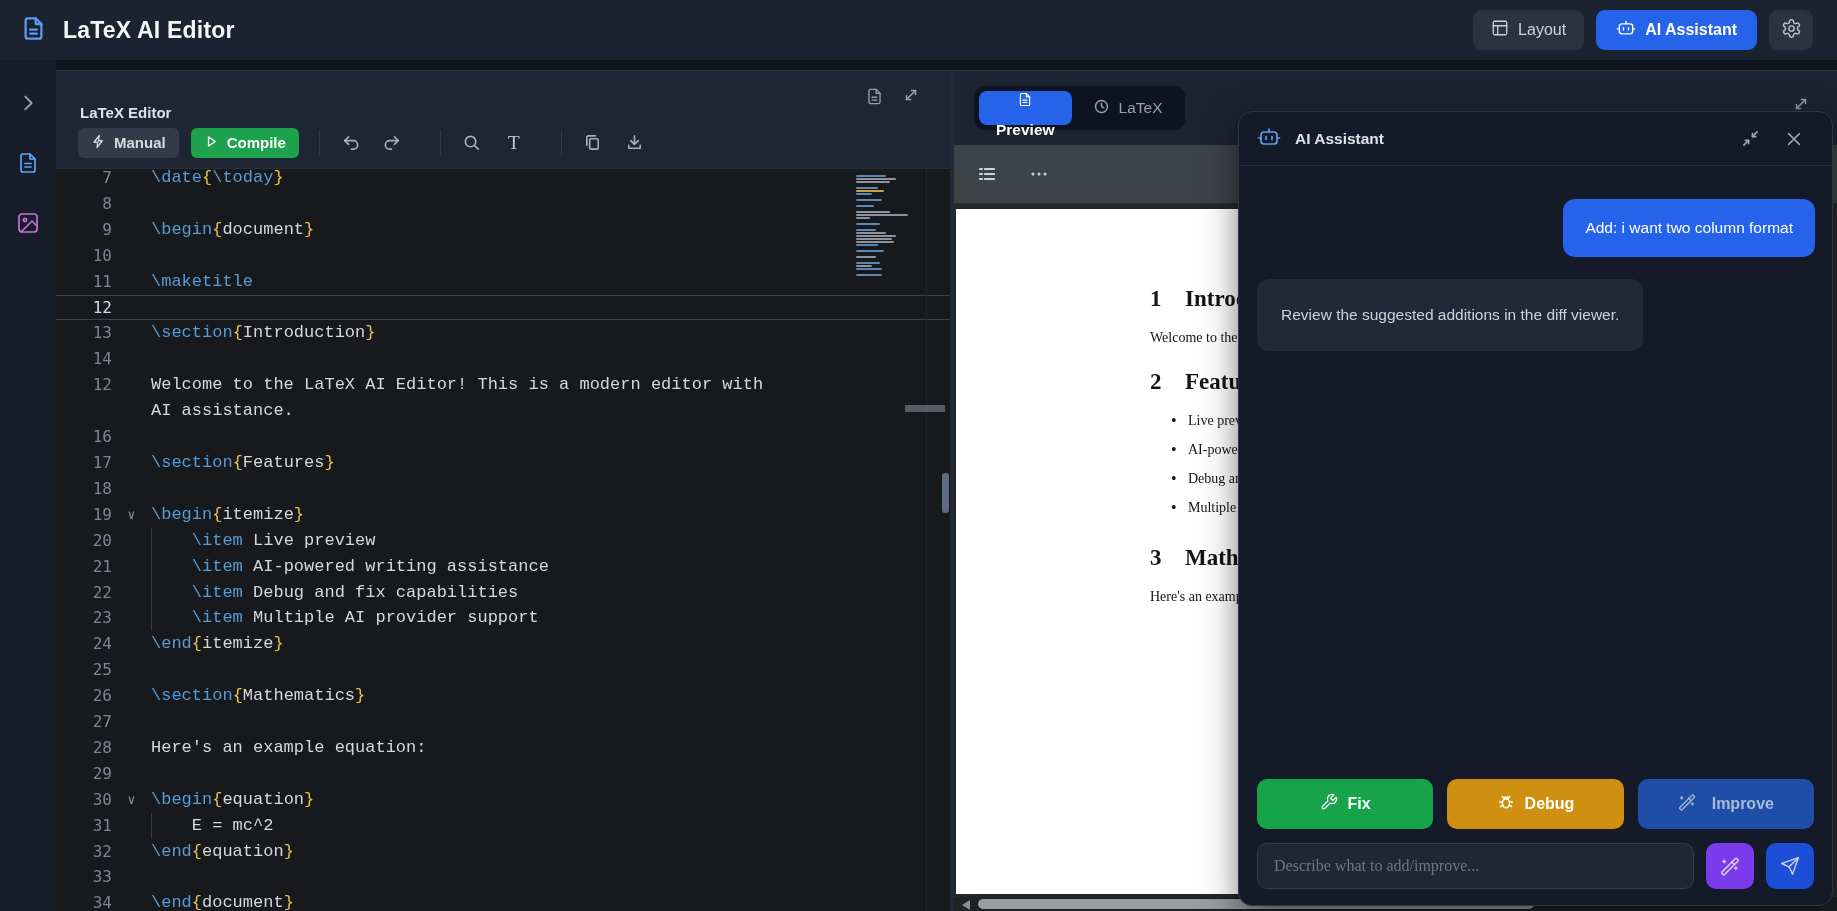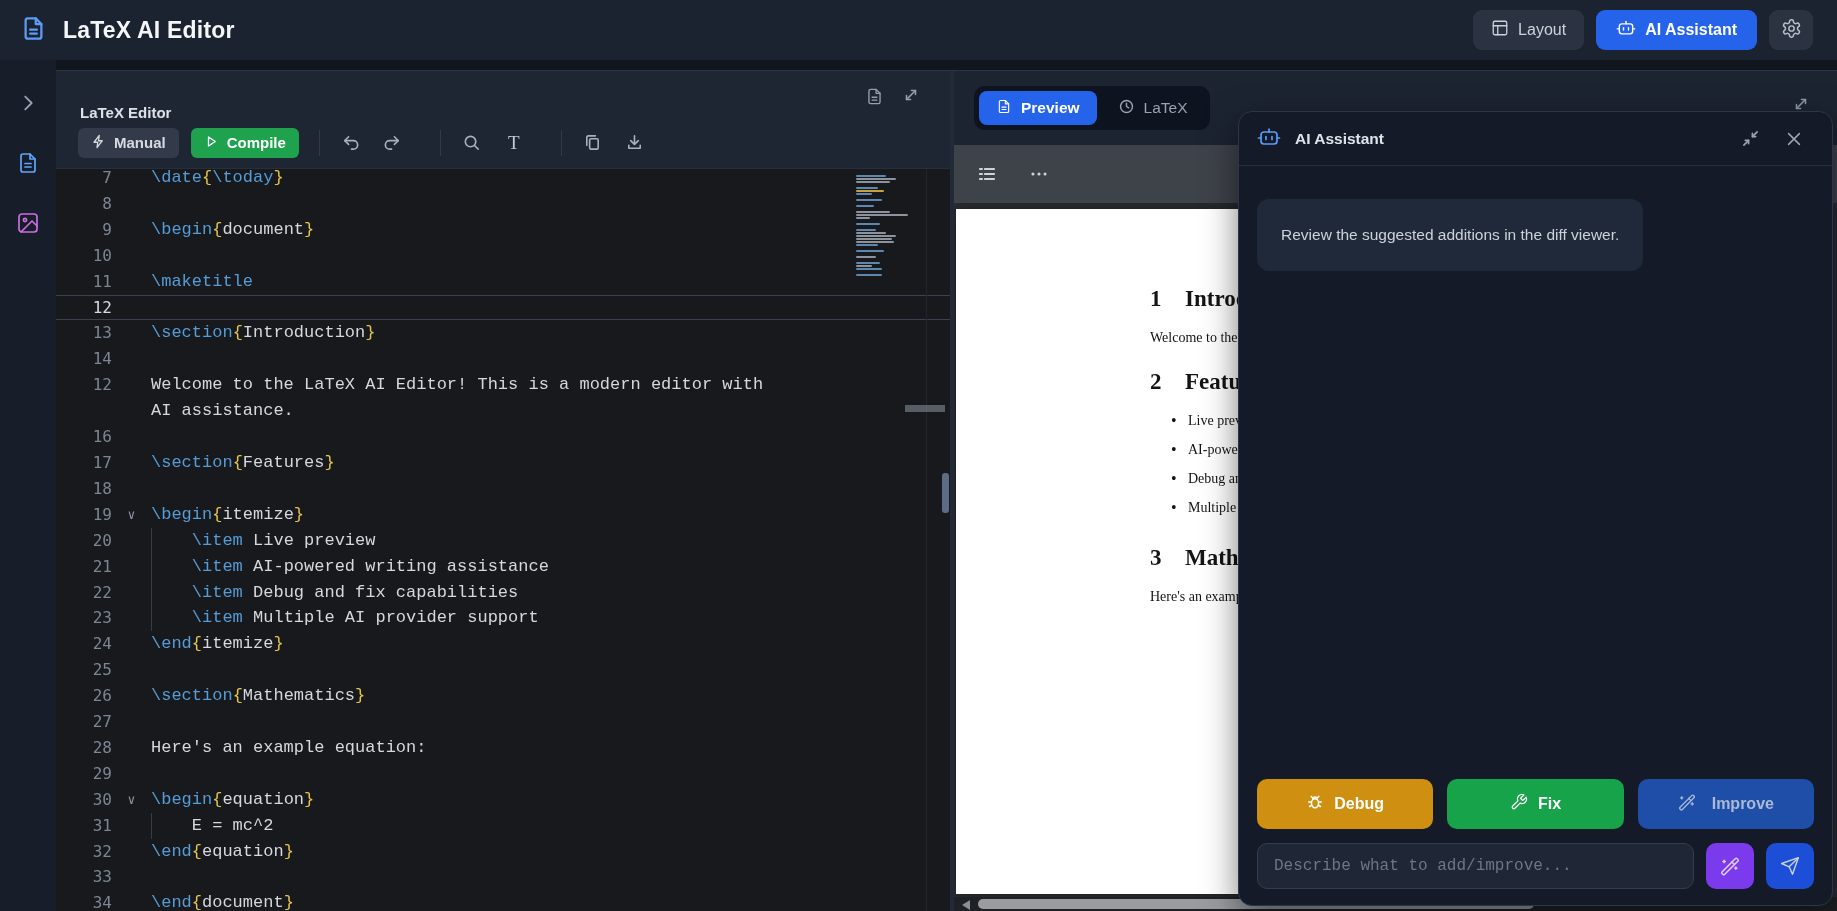--- a/index.html
+++ b/index.html
@@ -71,21 +71,21 @@
 
   .divider { width:4px; background:#222a37; cursor:col-resize; }
 
   
   .preview-panel { flex:1; display:flex; flex-direction:column; background:#1c2431; position:relative; }
   .pv-top { height:74px; position:relative; }
   .tabs { position:absolute; left:20px; top:15px; height:44px; background:#0d1420; border-radius:11px;
     padding:5px; display:flex; gap:4px; }
   .tab { display:flex; align-items:center; gap:9px; padding:0 17px; border:none; border-radius:8px;
     background:transparent; color:#98a2b0; font-size:15.5px; font-family:inherit; cursor:pointer; }
-  .tab.active { background:var(--accent,#2563eb); color:#fff; font-weight:600; }
+  .tab.active { background:var(--accent,#2563eb); color:#fff; font-weight:600;flex-direction:column; }
   .peek-expand { position:absolute; right:27px; top:24px; color:#8e99a8; }
   .pv-toolbar { height:58px; background:#3e4249; display:flex; align-items:center; padding-left:19px; gap:24px; }
   .pv-tool { border:none; background:transparent; color:#cfd3d8; width:28px; height:28px;
     display:flex; align-items:center; justify-content:center; cursor:pointer; }
   .pv-viewport { flex:1; position:relative; background:#2a2d31; overflow:hidden; }
   .page { position:absolute; left:2px; top:6px; width:870px; height:685px; background:#fff;
     color:#141414; font-family:"Liberation Serif", serif; box-shadow:0 0 14px rgba(0,0,0,.35); }
   .page-inner { padding:77px 40px 0 194px; width:820px; }
   .ph { display:flex; font-size:23px; font-weight:700; line-height:26px; margin-top:23px; }
   .ph:first-child { margin-top:0; }
@@ -114,21 +114,21 @@
   .msg.user { align-self:flex-end; background:var(--accent,#2563eb); color:#fff; padding:19px 22px; }
   .msg.assistant { align-self:flex-start; background:#20293a; color:#ccd2da; padding:26px 24px; }
   .ai-actions { flex:none; display:flex; gap:14px; padding:0 18px 14px; }
   .act-btn { flex:1; height:50px; border:none; border-radius:10px; display:flex; align-items:center;
     justify-content:center; gap:10px; font-family:inherit; font-size:16px; font-weight:600; cursor:pointer; }
   .act-debug { background:var(--debug_amber,#cf8f10); color:#fff; }
   .act-fix { background:var(--fix_green,#16a34a); color:#fff; }
   .act-improve { background:var(--improve_blue,#1e4ea8); color:#a9bad4;gap:16px; }
   .ai-inputrow { flex:none; display:flex; gap:12px; padding:0 18px 16px; }
   .ai-input { flex:1; height:46px; background:#1f2737; border:1px solid #323d50; border-radius:10px;
-    padding:0 16px; font-family:Liberation Mono, monospace; font-size:16px; color:#3b82f6; outline:none; }
+    padding:0 16px; font-family:Liberation Serif, serif; font-size:16px; color:#3b82f6; outline:none; }
   .ai-input::placeholder { color:#6e7683; }
   .sq-btn { width:48px; height:46px; flex:none; border:none; border-radius:10px; display:flex;
     align-items:center; justify-content:center; cursor:pointer; }
   .sq-wand { background:var(--wand_purple,#7c3aed); color:#e3d2f8; }
   .sq-send { background:var(--send_blue,#1d4ed8); color:#c9d3e2; }
 
   .ic { fill:none; stroke:currentColor; stroke-width:1.7; stroke-linecap:round; stroke-linejoin:round; }
   .ic-thick { stroke-width:2; }
 </style>
 </head>
@@ -574,43 +574,44 @@
             <path d="M8 15.5V12H4.5"></path>
           </svg>
       </button>
       <button class="ai-hicon">
         <svg class="ic" width="18" height="18" viewBox="0 0 20 20">
             <path d="M4 4l12 12M16 4 4 16"></path>
           </svg>
       </button>
     </div>
     <div class="ai-msgs">
+        <div class="msg user">Add: i want two column format</div>
         <div class="msg assistant">Review the suggested additions in the diff viewer.</div>
       </div>
     <div class="ai-actions">
+      <button class="act-btn act-fix">
+        <span>
+          <svg class="ic" width="18" height="18" viewBox="0 0 24 24">
+              <path d="M14.7 6.3a1 1 0 0 0 0 1.4l1.6 1.6a1 1 0 0 0 1.4 0l3.77-3.77a6 6 0 0 1-7.94 7.94l-6.91 6.91a2.12 2.12 0 0 1-3-3l6.91-6.91a6 6 0 0 1 7.94-7.94l-3.76 3.76z"></path>
+            </svg>
+        </span>
+        <span>Fix</span>
+      </button>
       <button class="act-btn act-debug">
         <span>
           <svg class="ic" width="18" height="18" viewBox="0 0 20 20">
               <ellipse cx="10" cy="11.5" rx="4" ry="5"></ellipse>
               <path d="M7.5 7a2.5 2.5 0 0 1 5 0"></path>
               <path d="M7.6 5.6 5.8 3.8M12.4 5.6l1.8-1.8"></path>
               <path d="M6 10H3M14 10h3"></path>
               <path d="M6.3 13.5 4 15M13.7 13.5 16 15"></path>
             </svg>
         </span>
         <span>Debug</span>
       </button>
-      <button class="act-btn act-fix">
-        <span>
-          <svg class="ic" width="18" height="18" viewBox="0 0 24 24">
-              <path d="M14.7 6.3a1 1 0 0 0 0 1.4l1.6 1.6a1 1 0 0 0 1.4 0l3.77-3.77a6 6 0 0 1-7.94 7.94l-6.91 6.91a2.12 2.12 0 0 1-3-3l6.91-6.91a6 6 0 0 1 7.94-7.94l-3.76 3.76z"></path>
-            </svg>
-        </span>
-        <span>Fix</span>
-      </button>
       <button class="act-btn act-improve">
         <span>
           <svg class="ic" width="18" height="18" viewBox="0 0 24 24">
               <path d="m21.6 4.4-1.3-1.3a1.2 1.2 0 0 0-1.7 0L2.4 19.3a1.2 1.2 0 0 0 0 1.7l1.3 1.3a1.2 1.2 0 0 0 1.7 0L21.6 6.1a1.2 1.2 0 0 0 0-1.7Z"></path>
               <path d="m14 7 3 3"></path>
               <path d="M5 5v3M3.5 6.5h3"></path>
               <path d="M19 13v3M17.5 14.5h3"></path>
             </svg>
         </span>
         <span>Improve</span>

